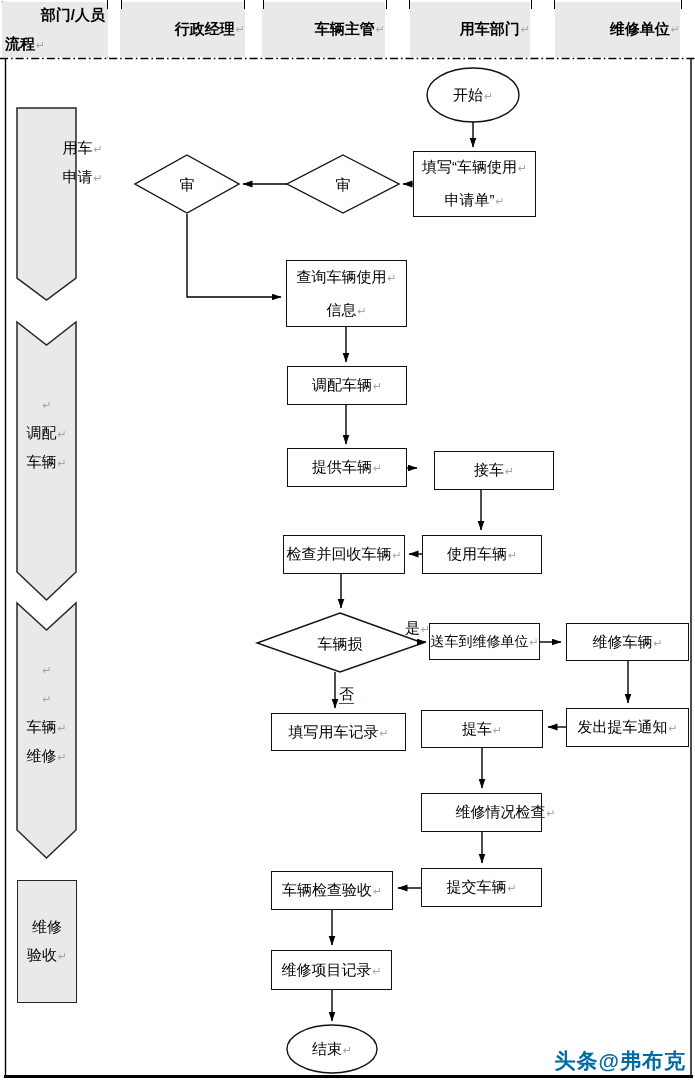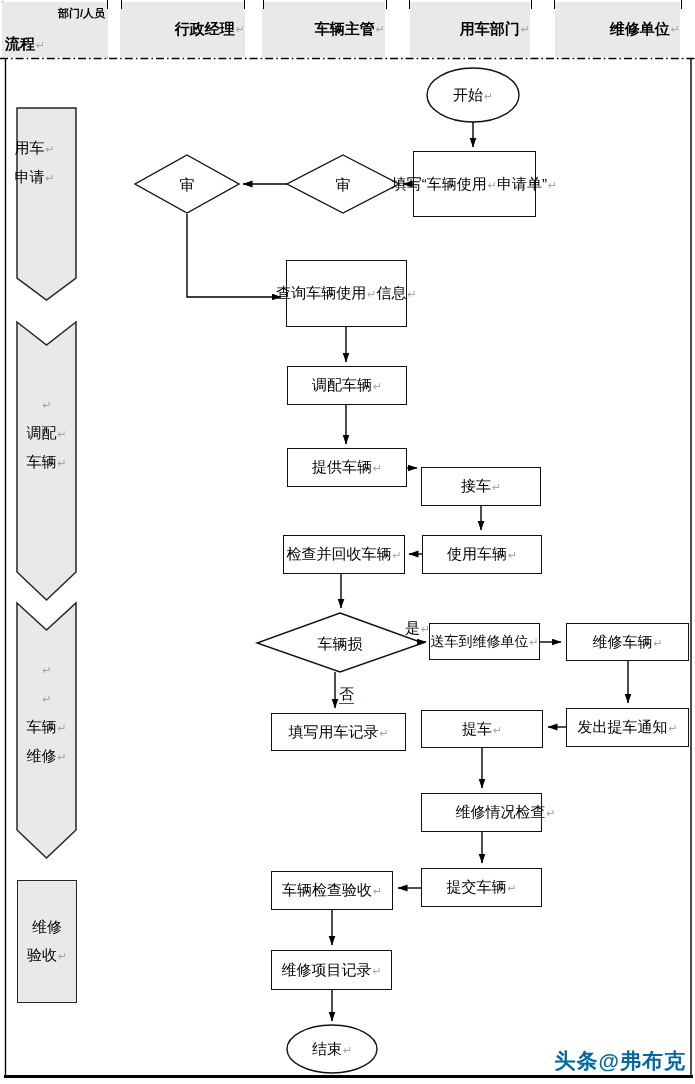--- a/index.html
+++ b/index.html
@@ -6,27 +6,27 @@
   #stage{
     position:relative;width:695px;height:1084px;background:#fff;overflow:hidden;
     font-family:"Liberation Sans","DejaVu Sans",sans-serif;color:#000;
   }
   svg#wires{position:absolute;left:0;top:0;z-index:1;}
   
   .hcell{position:absolute;top:2px;height:55px;background:#e9e9e9;z-index:2;
          display:flex;align-items:center;justify-content:flex-end;
          font-size:15px;font-weight:bold;}
   .corner{justify-content:flex-start;}
-  .corner .c-top{position:absolute;top:4px;right:3px;font-size:11px;font-weight:bold;}
+  .corner .c-top{position:absolute;top:4px;right:3px;font-size:15px;font-weight:bold;}
   .corner .c-bottom{position:absolute;bottom:3px;left:3px;font-size:15px;font-weight:bold;}
   .notch{position:absolute;top:0;height:9px;background:#fff;
          border-left:1.5px solid #000;border-right:1.5px solid #000;z-index:3;}
   
   .box{position:absolute;background:#fff;border:1.3px solid #111;box-sizing:border-box;
-       display:flex;flex-direction:row;align-items:center;justify-content:center;
+       display:flex;flex-direction:column;align-items:center;justify-content:center;
        font-size:15px;z-index:2;text-align:center;}
   .box .line,.ntext .line{line-height:31px;white-space:nowrap;}
   .ntext{position:absolute;z-index:2;display:flex;flex-direction:column;align-items:center;
          justify-content:center;font-size:15px;text-align:center;}
   .ret{color:#a6a6a6;font-size:11px;margin-left:1px;font-weight:normal;}
   
   .phase-text{position:absolute;z-index:2;width:59px;display:flex;flex-direction:column;
               align-items:center;font-size:15px;}
   .phase-text .pline{line-height:28px;white-space:nowrap;}
   .phase-rect{position:absolute;left:17px;top:880px;width:60px;height:123px;background:#e9e9e9;
@@ -112,21 +112,21 @@
   <div class="hcell" style="left:555px;width:125px;">
     <span>维修单位</span>
       <span class="ret">↵</span>
   </div>
   <div class="notch" style="left:107px;width:13px;"></div>
   <div class="notch" style="left:244px;width:18px;"></div>
   <div class="notch" style="left:386px;width:22px;"></div>
   <div class="notch" style="left:531px;width:22px;"></div>
   <div class="notch" style="left:681px;width:12px;border-right:none;"></div>
 
-  <div class="phase-text" style="left:5px;top:134px;">
+  <div class="phase-text" style="left:17px;top:134px;padding-left:36px;">
     <div class="pline"><span>用车</span><span class="ret">↵</span></div>
     <div class="pline"><span>申请</span><span class="ret">↵</span></div>
   </div>
   <div class="phase-text" style="left:17px;top:390px;">
     <div class="pline"><span class="ret">↵</span></div>
     <div class="pline"><span>调配</span><span class="ret">↵</span></div>
     <div class="pline"><span>车辆</span><span class="ret">↵</span></div>
   </div>
   <div class="phase-text" style="left:17px;top:655px;">
     <div class="pline"><span class="ret">↵</span></div>
@@ -161,21 +161,21 @@
 
   <div class="box" style="left:286px;top:260px;width:121px;height:67px;">
     <div class="line"><span>查询车辆使用</span><span class="ret">↵</span></div>
     <div class="line"><span>信息</span><span class="ret">↵</span></div>
   </div>
 
   <div class="box" style="left:287px;top:448px;width:120px;height:39px;">
     <div class="line"><span>提供车辆</span><span class="ret">↵</span></div>
   </div>
 
-  <div class="box" style="left:421px;top:451px;width:120px;height:39px;margin-top:16px;">
+  <div class="box" style="left:434px;top:451px;width:120px;height:39px;">
     <div class="line"><span>接车</span><span class="ret">↵</span></div>
   </div>
 
   <div class="box" style="left:422px;top:535px;width:120px;height:39px;">
     <div class="line"><span>使用车辆</span><span class="ret">↵</span></div>
   </div>
 
   <div class="box" style="left:283px;top:535px;width:122px;height:39px;">
     <div class="line"><span>检查并回收车辆</span><span class="ret">↵</span></div>
   </div>

